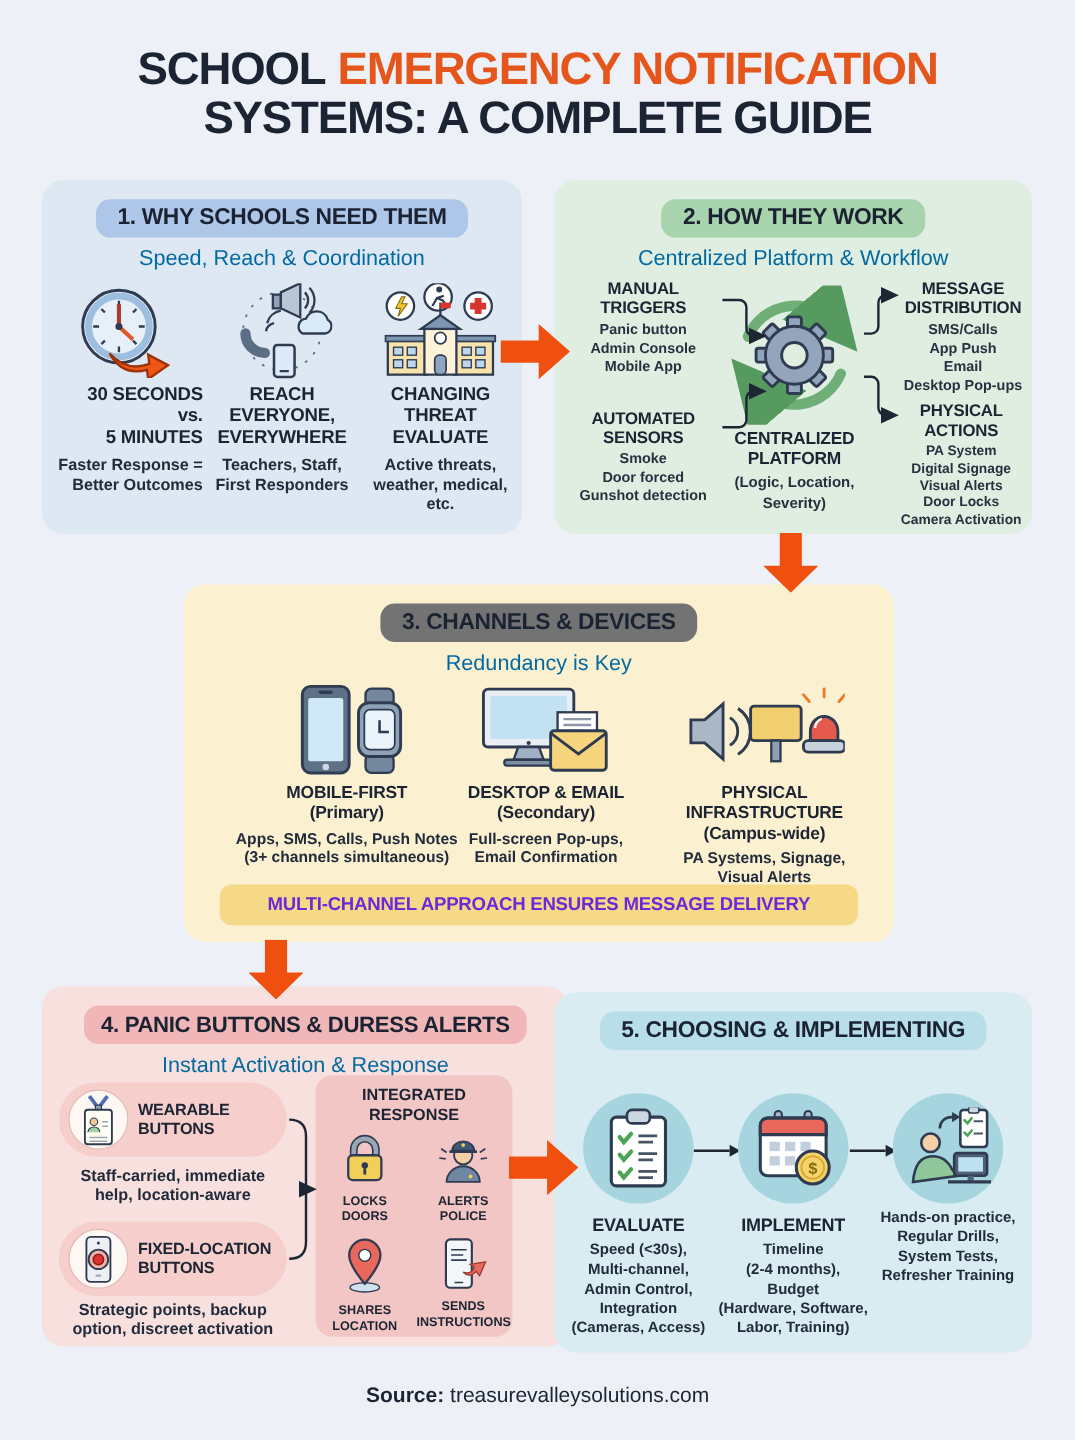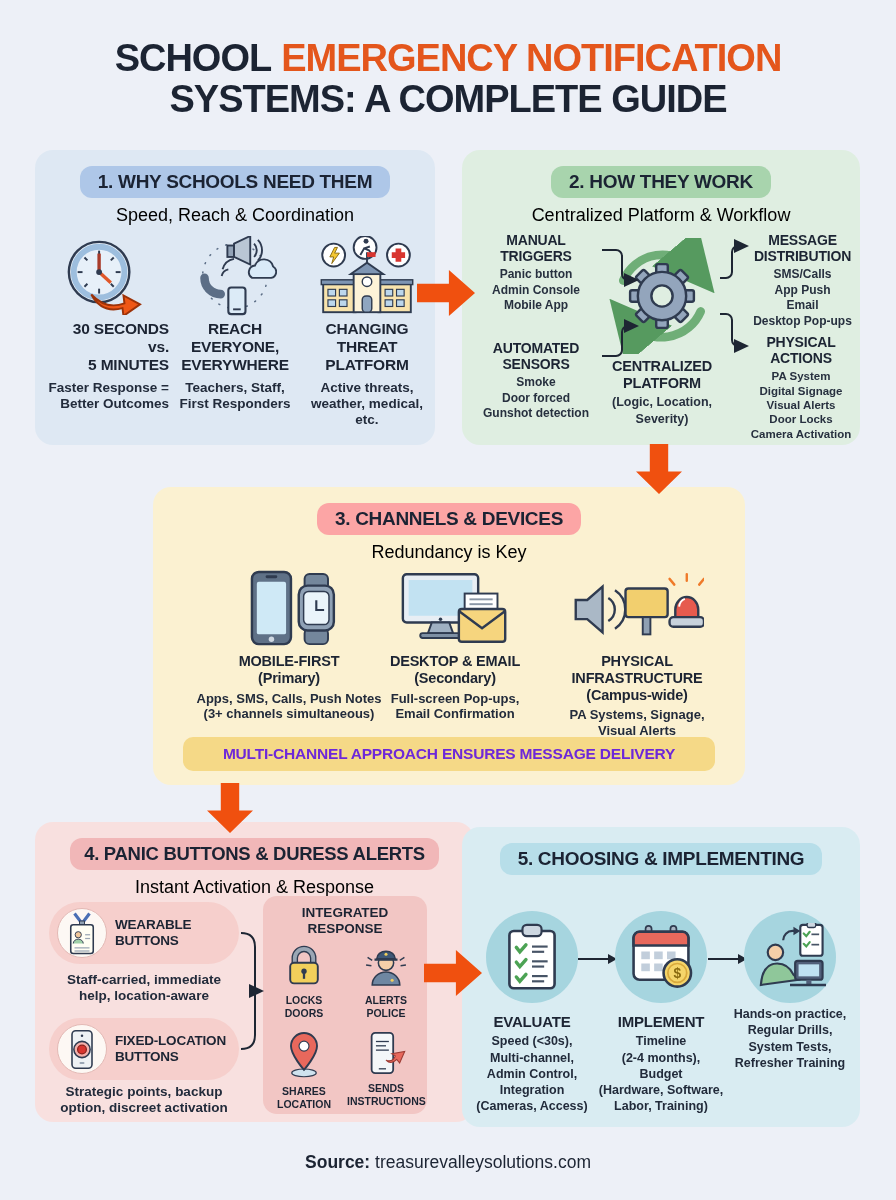--- a/index.html
+++ b/index.html
@@ -20,24 +20,24 @@
   .p2{left:462px;top:150px;width:398px;height:295px;background:#dfeee1;}
   .p3{left:153px;top:487px;width:592px;height:298px;background:#fbf1d1;}
   .p4{left:35px;top:822px;width:439px;height:300px;background:#f8e0df;}
   .p5{left:462px;top:827px;width:398px;height:300px;background:#d9ecf2;}
 
   .phead{text-align:center;margin-top:16px;}
   .pill{display:inline-block;padding:5px 18px;border-radius:12px;font-weight:bold;
     font-size:19px;letter-spacing:-0.3px;color:#1b2333;}
   .pill1{background:#aec7e8;}
   .pill2{background:#a8d4ad;}
-  .pill3{background:#fca5a5;border-radius:12px;}
+  .pill3{background:#737373;border-radius:12px;}
   .pill4{background:#f1b7b8;font-size:18.5px;padding:5px 14px;}
   .pill5{background:#b7dee9;}
-  .subtitle{text-align:center;font-size:18px;color:#000000;margin-top:7px;}
+  .subtitle{text-align:center;font-size:18px;color:#0369a1;margin-top:7px;}
 
   
   .col{position:absolute;text-align:center;}
   .h{font-weight:bold;font-size:15.5px;line-height:1.16;letter-spacing:-0.2px;}
   .d{font-weight:bold;font-size:13.5px;line-height:1.18;color:#222b3b;margin-top:4px;}
   .iconbox{display:flex;align-items:center;justify-content:center;}
 
   
   .s1-col{top:82px;width:132px;}
   .s1-c0{left:2px;text-align:right;} .s1-c1{left:134px;} .s1-c2{left:266px;}
@@ -191,21 +191,21 @@
               <rect x="21" y="67" width="8" height="7"></rect>
             <rect x="69" y="56" width="8" height="7"></rect>
               <rect x="81" y="56" width="8" height="7"></rect>
             <rect x="69" y="67" width="8" height="7"></rect>
               <rect x="81" y="67" width="8" height="7"></rect>
           </g>
         </svg>
       </div>
       <div class="h s1-h" data-bind="section1.items.2.heading">CHANGING
 THREAT
-PLATFORM</div>
+EVALUATE</div>
       <div class="d" data-bind="section1.items.2.detail">Active threats,
 weather, medical, etc.</div>
     </div>
   </div>
 
   <div class="panel p2">
     <div class="phead">
       <span class="pill pill2" data-bind="section2.title">2. HOW THEY WORK</span>
     </div>
     <div class="subtitle" data-bind="section2.subtitle">Centralized Platform &amp; Workflow</div>

